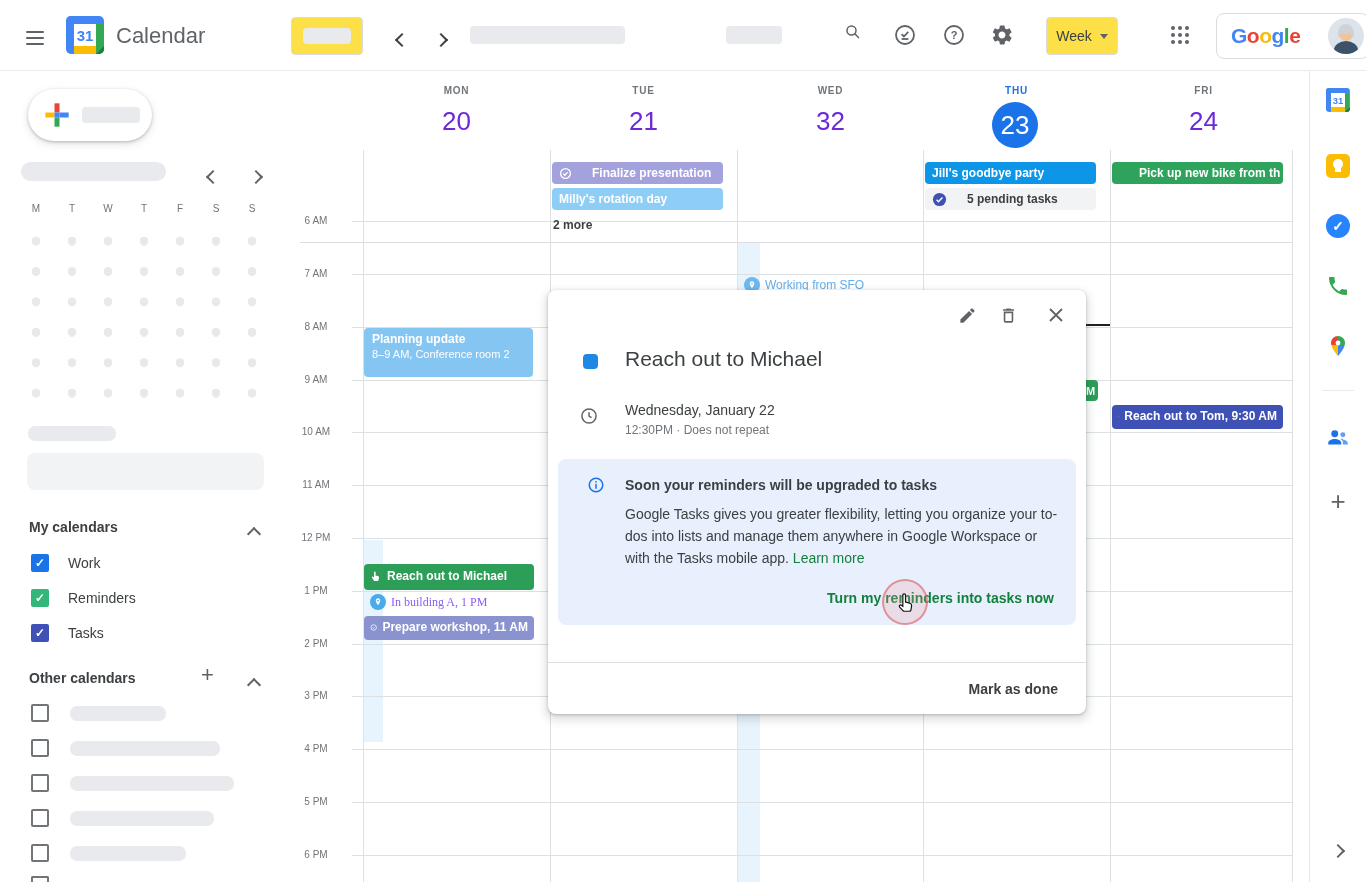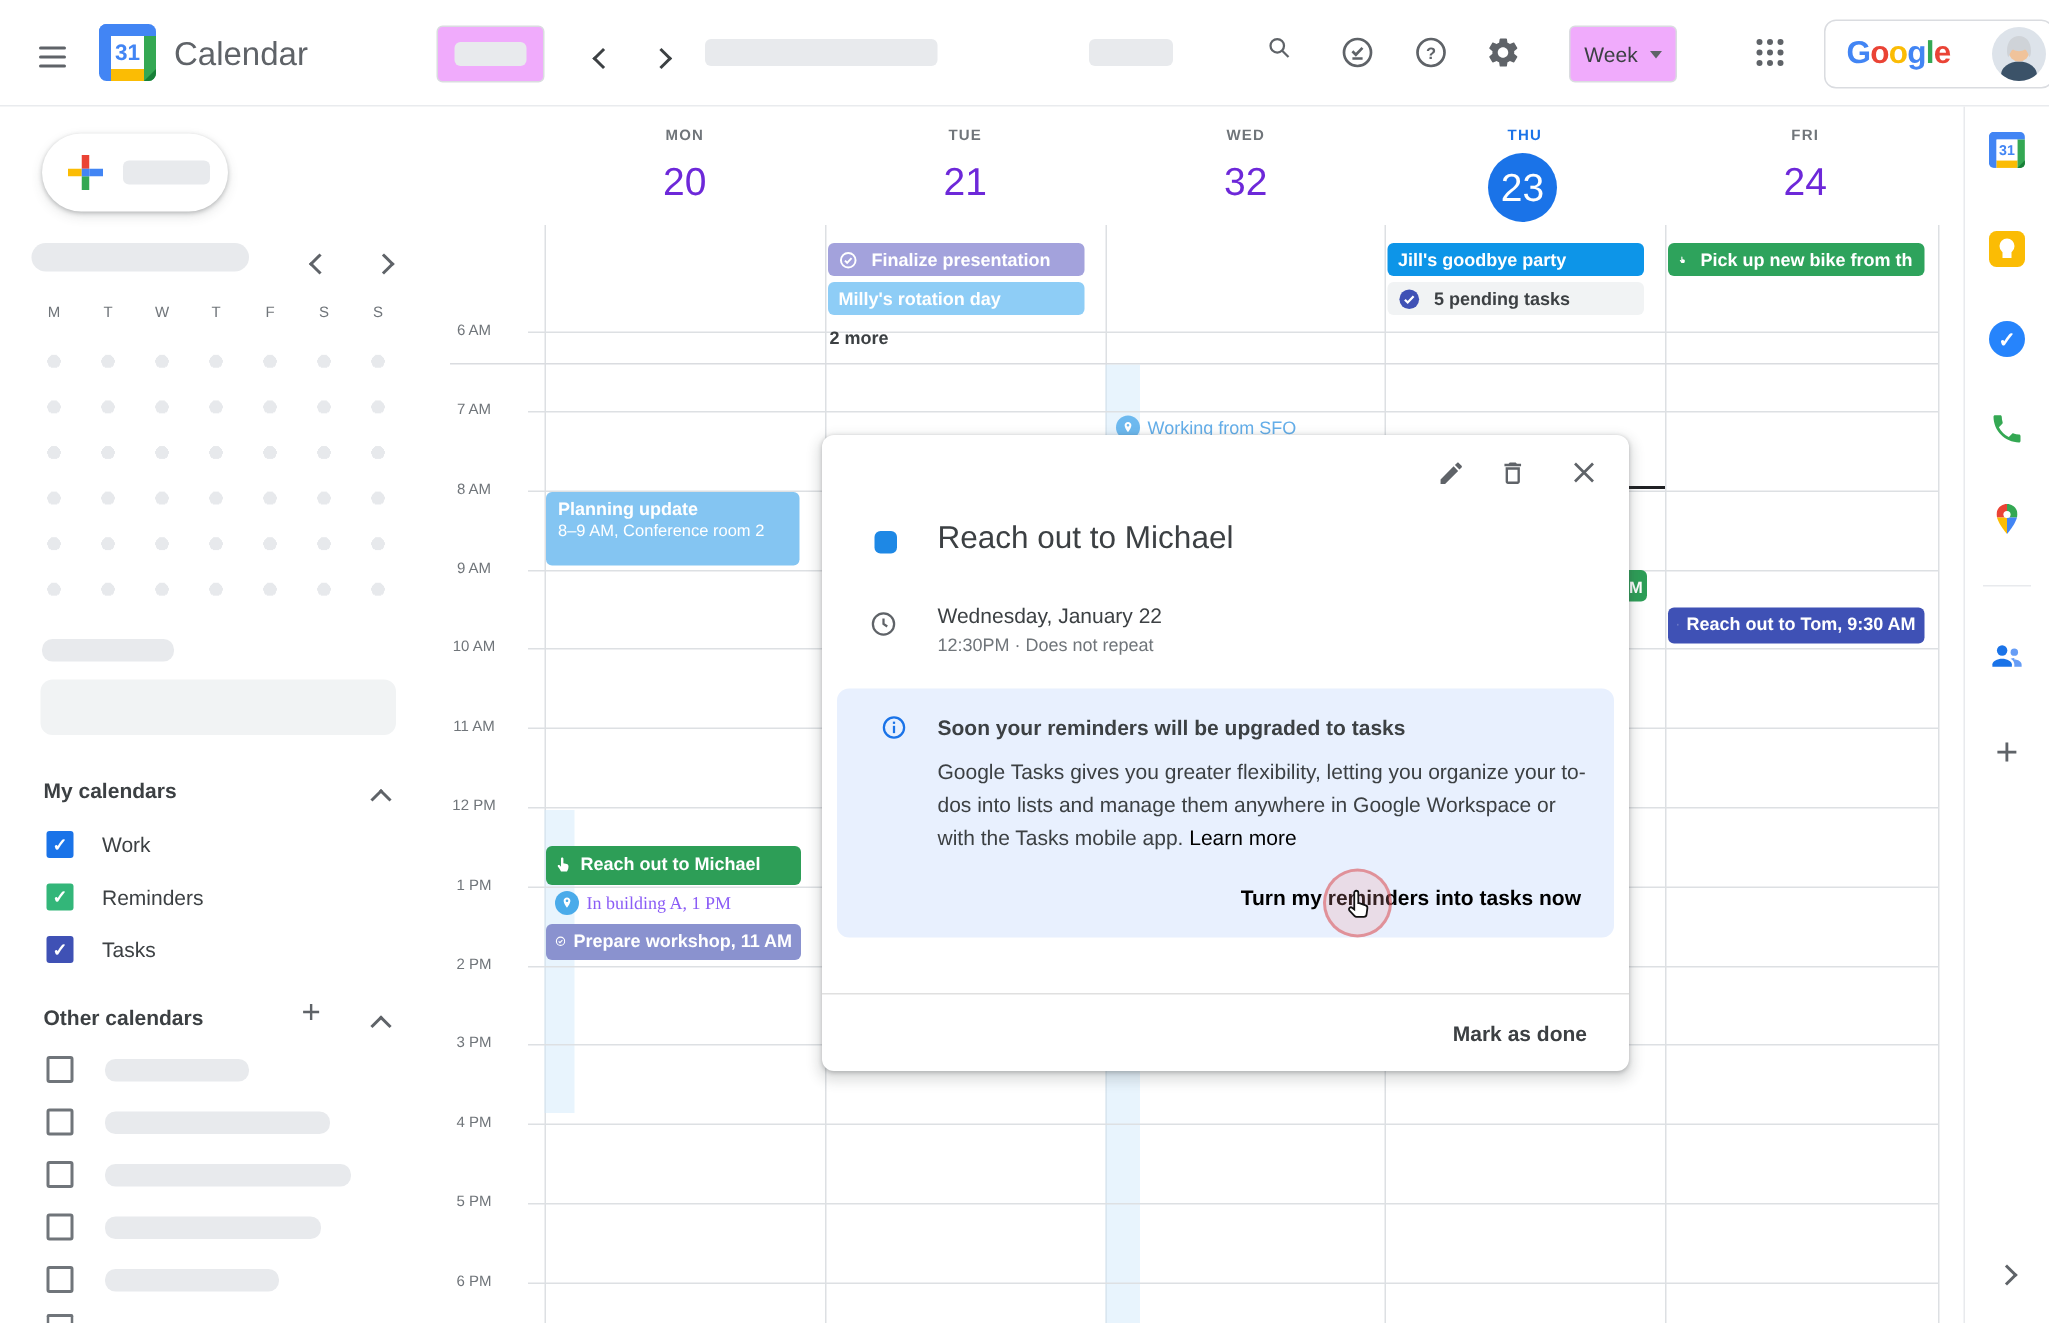--- a/index.html
+++ b/index.html
@@ -4,21 +4,21 @@
 <style>
   html,body{margin:0;padding:0;background:#fff;}
   .stage{position:relative;width:1366px;height:882px;background:#fff;overflow:hidden;
          font-family:"Liberation Sans",sans-serif;color:#3c4043;}
   .abs{position:absolute;}
   
   .hdr{position:absolute;left:0;top:0;width:1366px;height:70px;background:#fff;border-bottom:1px solid #e9ebee;z-index:60;}
   .burger span{display:block;width:18px;height:2px;background:#5f6368;border-radius:1px;margin:4px 0;}
   .app-title{font-size:22px;color:#5f6368;}
   .skel{background:#e8eaed;border-radius:4px;}
-  .outline-btn{border:1px solid #dadce0;border-radius:4px;background:#f0abfc;}
+  .outline-btn{border:1px solid #dadce0;border-radius:4px;background:#fde047;}
   .chv{display:inline-block;width:8px;height:8px;border-right:2px solid #5f6368;border-bottom:2px solid #5f6368;}
   .chv.l{transform:rotate(135deg);} .chv.r{transform:rotate(-45deg);} .chv.u{transform:rotate(-135deg);}
   .chv.dark{border-color:#3c4043;}
   .weekbtn{display:flex;align-items:center;justify-content:center;gap:8px;font-size:14px;color:#3c4043;cursor:pointer;}
   .caret{width:0;height:0;border-left:4px solid transparent;border-right:4px solid transparent;border-top:5px solid #5f6368;}
   .dots9{display:grid;grid-template-columns:repeat(3,4px);grid-gap:3px;}
   .dots9 i{width:4px;height:4px;border-radius:50%;background:#5f6368;}
   .gpill{border:1px solid #dadce0;border-radius:8px;display:flex;align-items:center;justify-content:space-between;padding:0 4px 0 14px;}
   .glogo{font-size:21px;font-weight:bold;letter-spacing:-0.5px;}
   .c-b{color:#4285f4;} .c-r{color:#ea4335;} .c-y{color:#fbbc05;} .c-g{color:#34a853;}
@@ -42,32 +42,32 @@
   .cbx{position:absolute;width:18px;height:18px;border-radius:2px;display:flex;align-items:center;justify-content:center;
        color:#fff;font-size:12px;font-weight:bold;cursor:pointer;}
   .cbx.empty{border:2px solid #70757a;background:#fff;box-sizing:border-box;}
   .cal-label{position:absolute;left:68px;font-size:14px;color:#3c4043;}
   
   .dayname{position:absolute;top:85px;width:187px;text-align:center;font-size:10px;font-weight:bold;letter-spacing:.8px;color:#70757a;}
   .daynum{position:absolute;top:106px;width:187px;text-align:center;font-size:26px;color:#6d28d9;}
   .hline{position:absolute;left:352px;width:940px;height:1px;background:#dde0e3;}
   .vline{position:absolute;top:150px;height:732px;width:1px;background:#dde0e3;}
   .hourlbl{position:absolute;left:288px;width:56px;text-align:center;font-size:10px;color:#70757a;background:#fff;padding:1px 0;}
-  .chip{position:absolute;height:22px;border-radius:4px;display:flex;align-items:center;gap:9px;padding:0 8px 0 7px;
+  .chip{position:absolute;height:22px;border-radius:4px;display:flex;align-items:center;gap:20px;padding:0 8px 0 7px;
         box-sizing:border-box;font-size:12px;font-weight:bold;color:#fff;white-space:nowrap;overflow:hidden;cursor:pointer;}
   .evt{position:absolute;border-radius:4px;box-sizing:border-box;color:#fff;font-size:12px;overflow:hidden;cursor:pointer;}
   .evt .row{display:flex;align-items:center;gap:5px;white-space:nowrap;}
   .strip{position:absolute;background:rgba(214,235,252,.55);}
   .icon18{width:18px;height:18px;}
   
   .popup{position:absolute;left:548px;top:290px;width:538px;height:424px;background:#fff;border-radius:8px;z-index:50;
          box-shadow:0 4px 8px 3px rgba(60,64,67,.15),0 1px 3px rgba(60,64,67,.3);}
   .pop-act{position:absolute;top:14px;width:22px;height:22px;display:flex;align-items:center;justify-content:center;cursor:pointer;}
   .notice{position:absolute;left:10px;top:169px;width:518px;height:166px;background:#e8f0fe;border-radius:8px;}
-  .link{color:#000000;text-decoration:none;cursor:pointer;}
+  .link{color:#15803d;text-decoration:none;cursor:pointer;}
   .clickring{position:absolute;left:334px;top:289px;width:42px;height:42px;border-radius:50%;
              border:2px solid rgba(217,84,89,.55);background:rgba(238,150,150,.22);z-index:5;}
   
   .rail{position:absolute;right:0;top:70px;width:56px;height:812px;background:#fff;border-left:1px solid #e8eaed;z-index:55;}
   .rail .ric{position:absolute;left:50%;transform:translateX(-50%);cursor:pointer;}
   .keep{width:24px;height:24px;background:#fbbc04;border-radius:5px;position:relative;}
   .keep:before{content:"";position:absolute;left:7px;top:5px;width:10px;height:10px;border-radius:50%;background:#fff;}
   .keep:after{content:"";position:absolute;left:9px;top:14px;width:6px;height:4px;background:#fff;}
   .tasksic{width:24px;height:24px;border-radius:50%;background:#2684fc;color:#fff;display:flex;align-items:center;justify-content:center;font-size:14px;font-weight:bold;}
   .plus-g{font-size:22px;color:#5f6368;line-height:1;}

